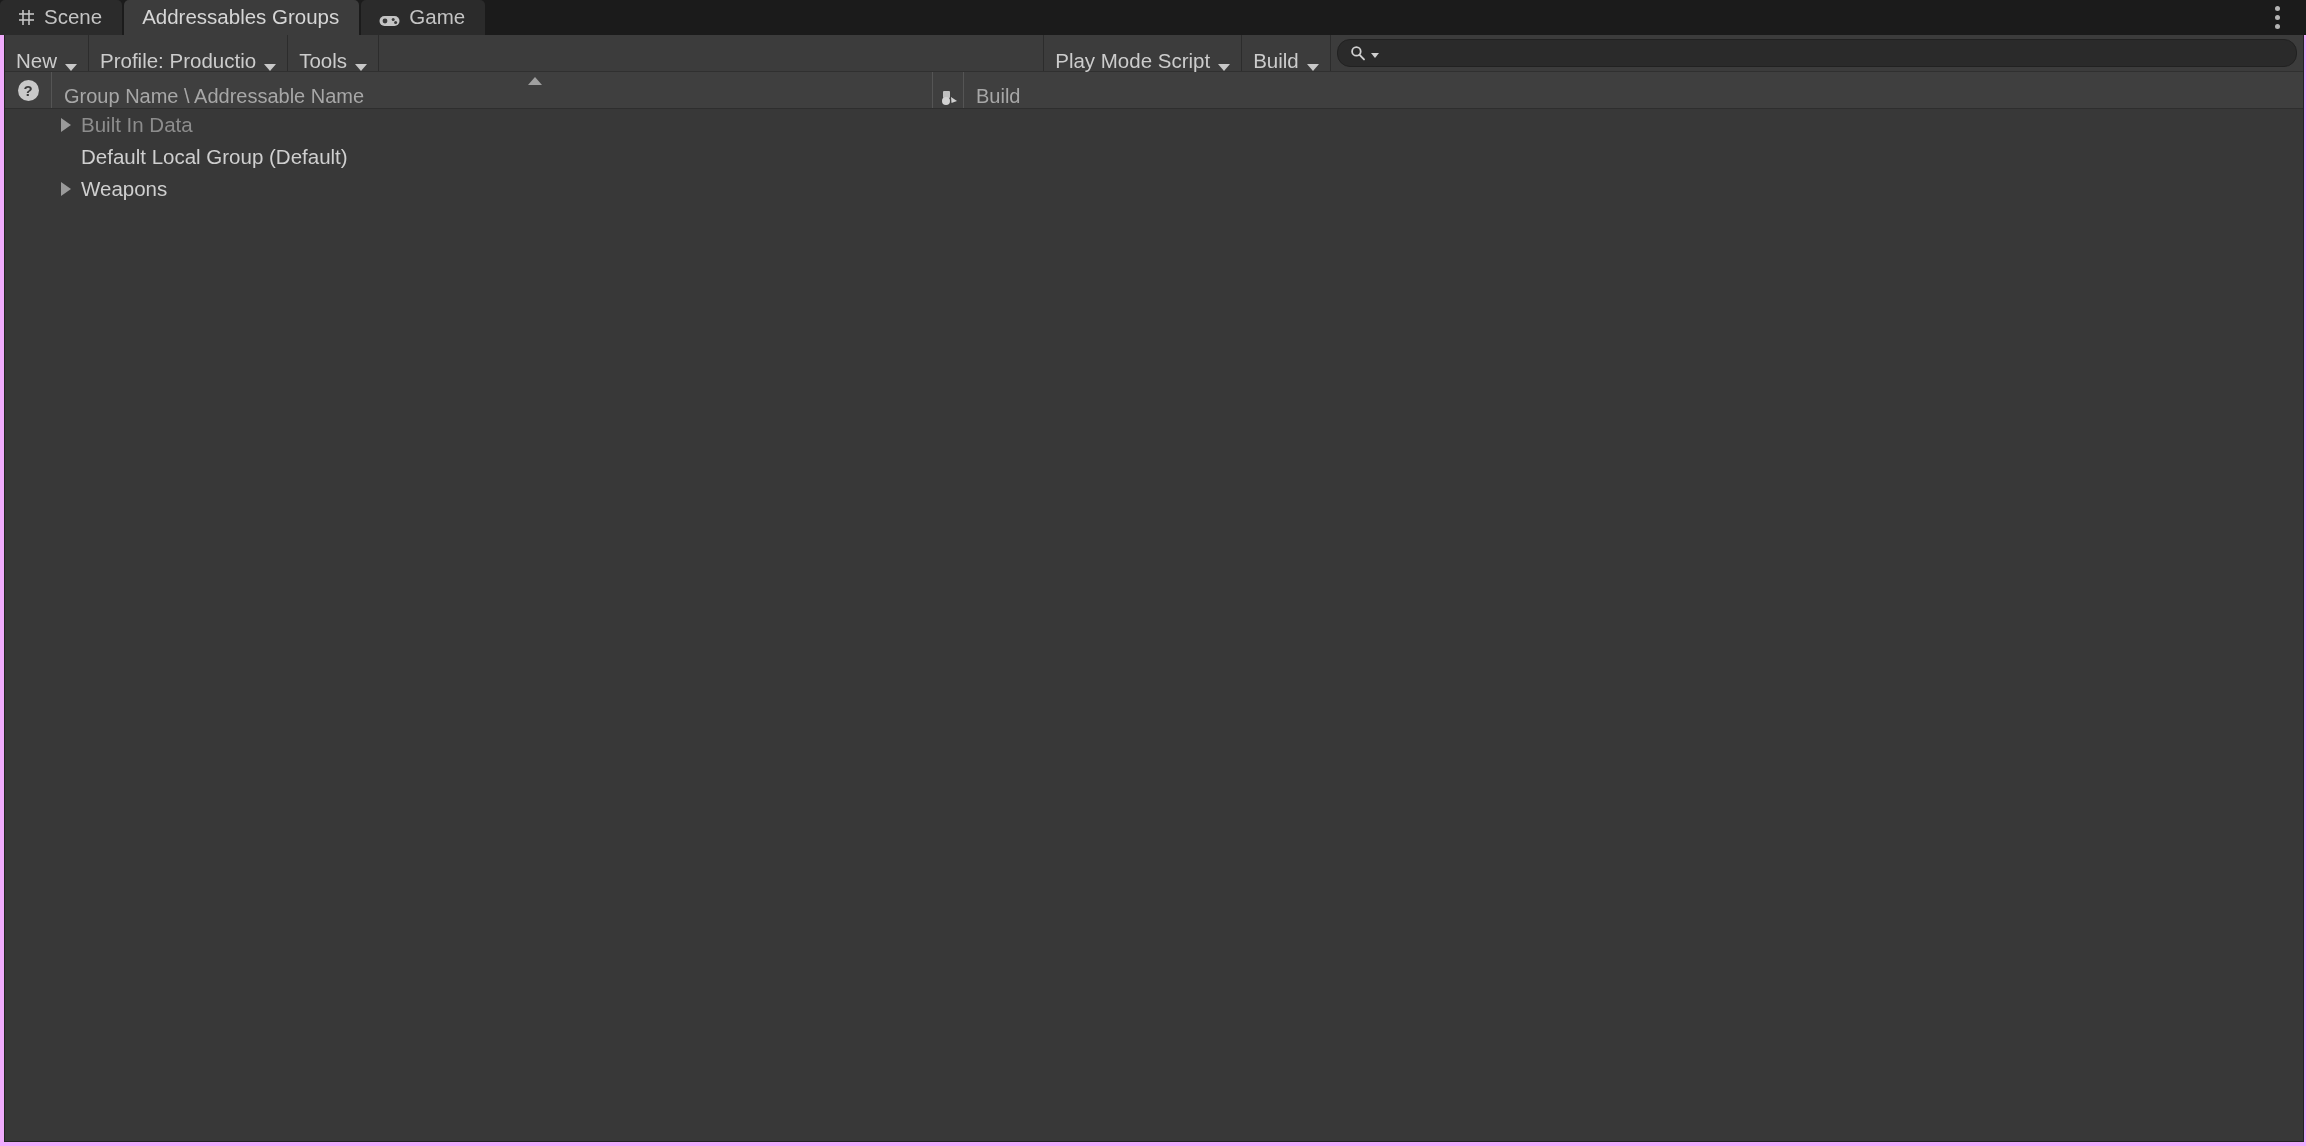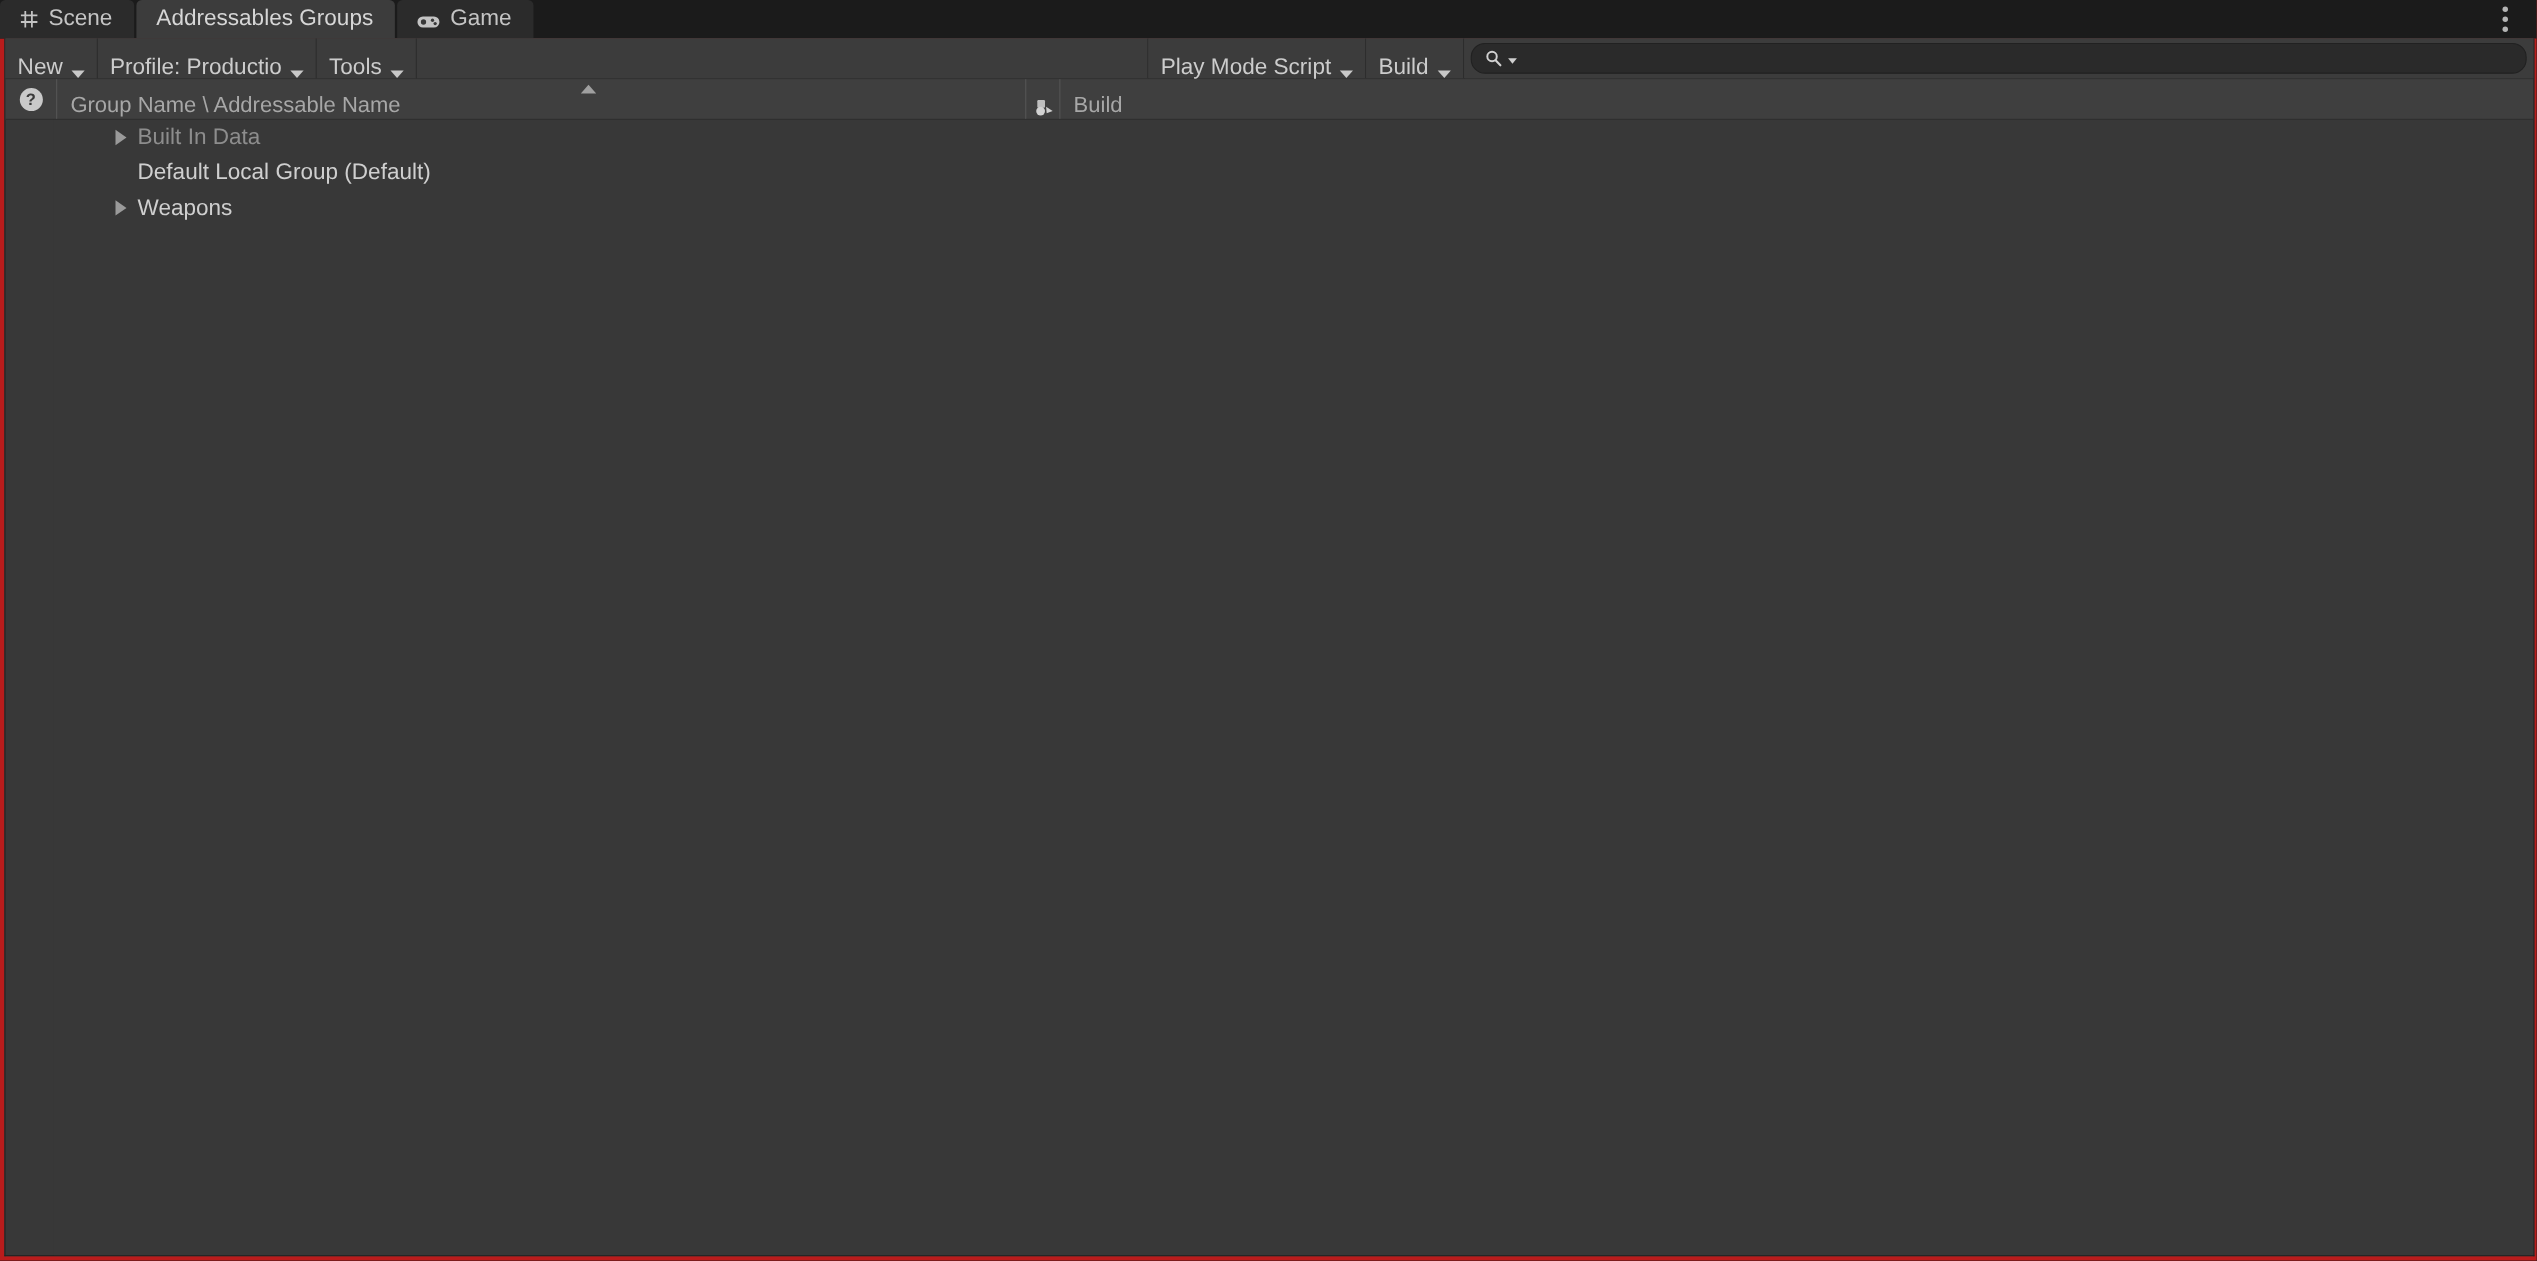--- a/index.html
+++ b/index.html
@@ -11,21 +11,21 @@
     width: 2306px;
     height: 1146px;
     overflow: hidden;
     font-family: "Liberation Sans", sans-serif;
     -webkit-font-smoothing: antialiased;
   }
 
   .window {
     position: absolute;
     inset: 0;
-    background: #b91c1c;
+    background: #f0abfc;
     display: flex;
     flex-direction: column;
   }
 
   
   .tabbar {
     position: relative;
     height: 35px;
     background: #1b1b1b;
     display: flex;
@@ -231,21 +231,20 @@
   }
   .path-col-icon { width: 20px; height: 20px; }
 
   
   .body {
     flex: 1 1 auto;
     background: #383838;
     overflow: hidden;
     position: relative;
     min-height: 0;
-    margin-left: 44px;
   }
   .row {
     height: 32px;
     display: flex;
     align-items: center;
     padding-left: 56px;
     font-size: 20.5px;
     color: #cfcfcf;
     cursor: pointer;
     line-height: 1;

